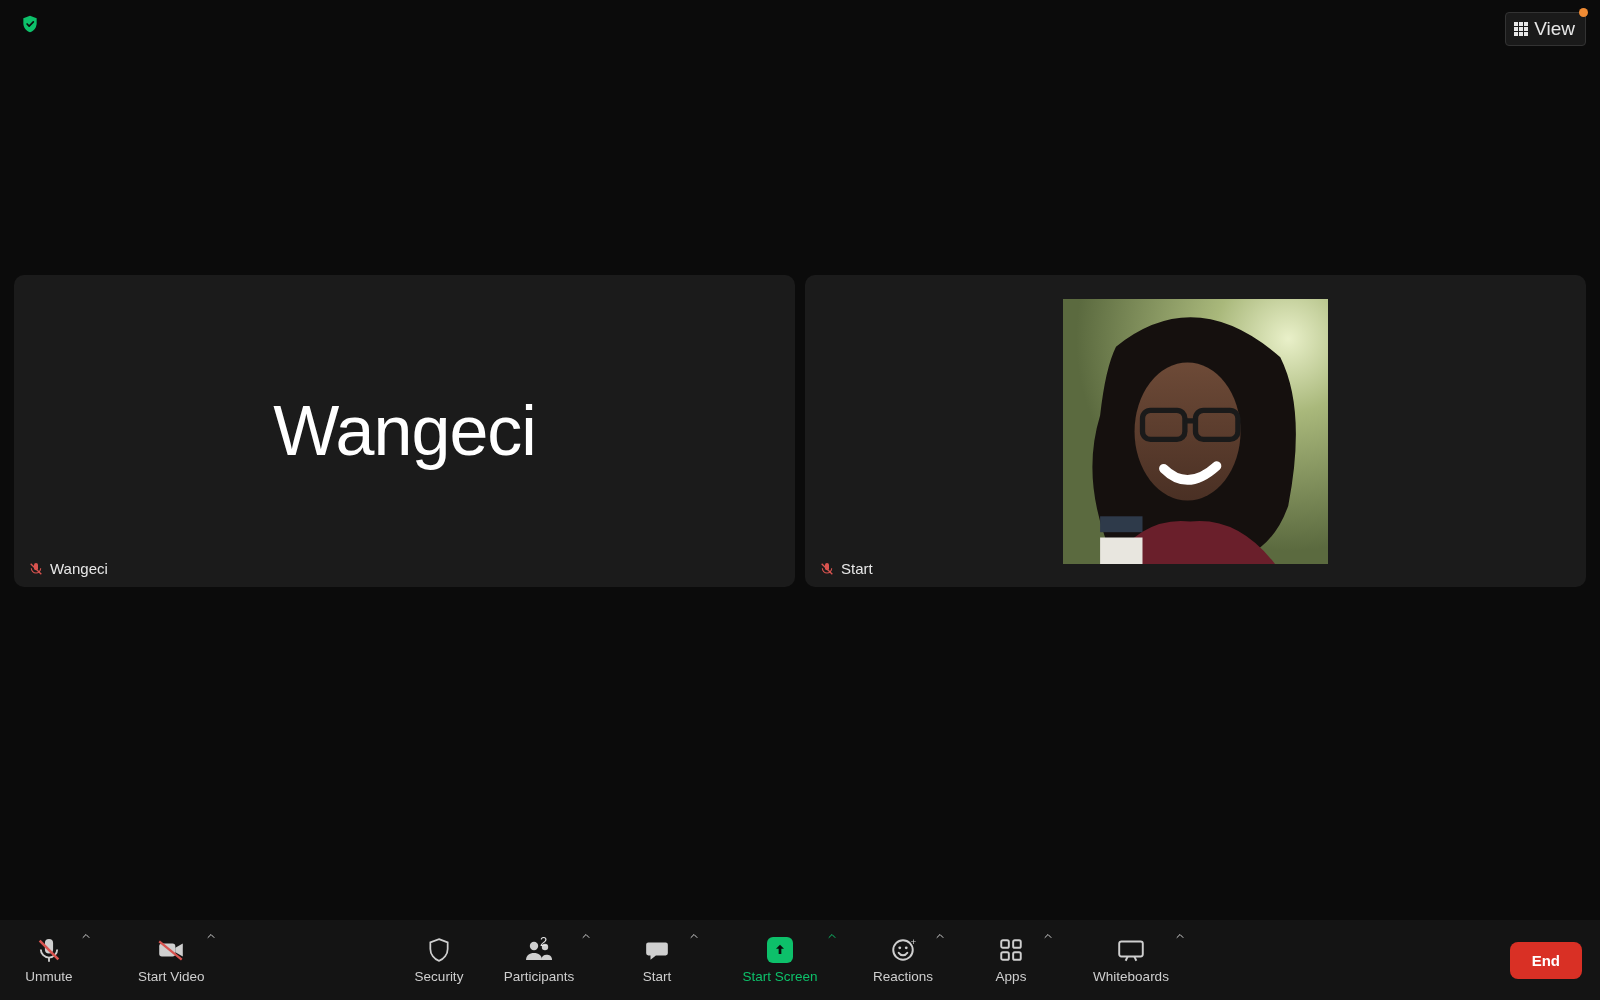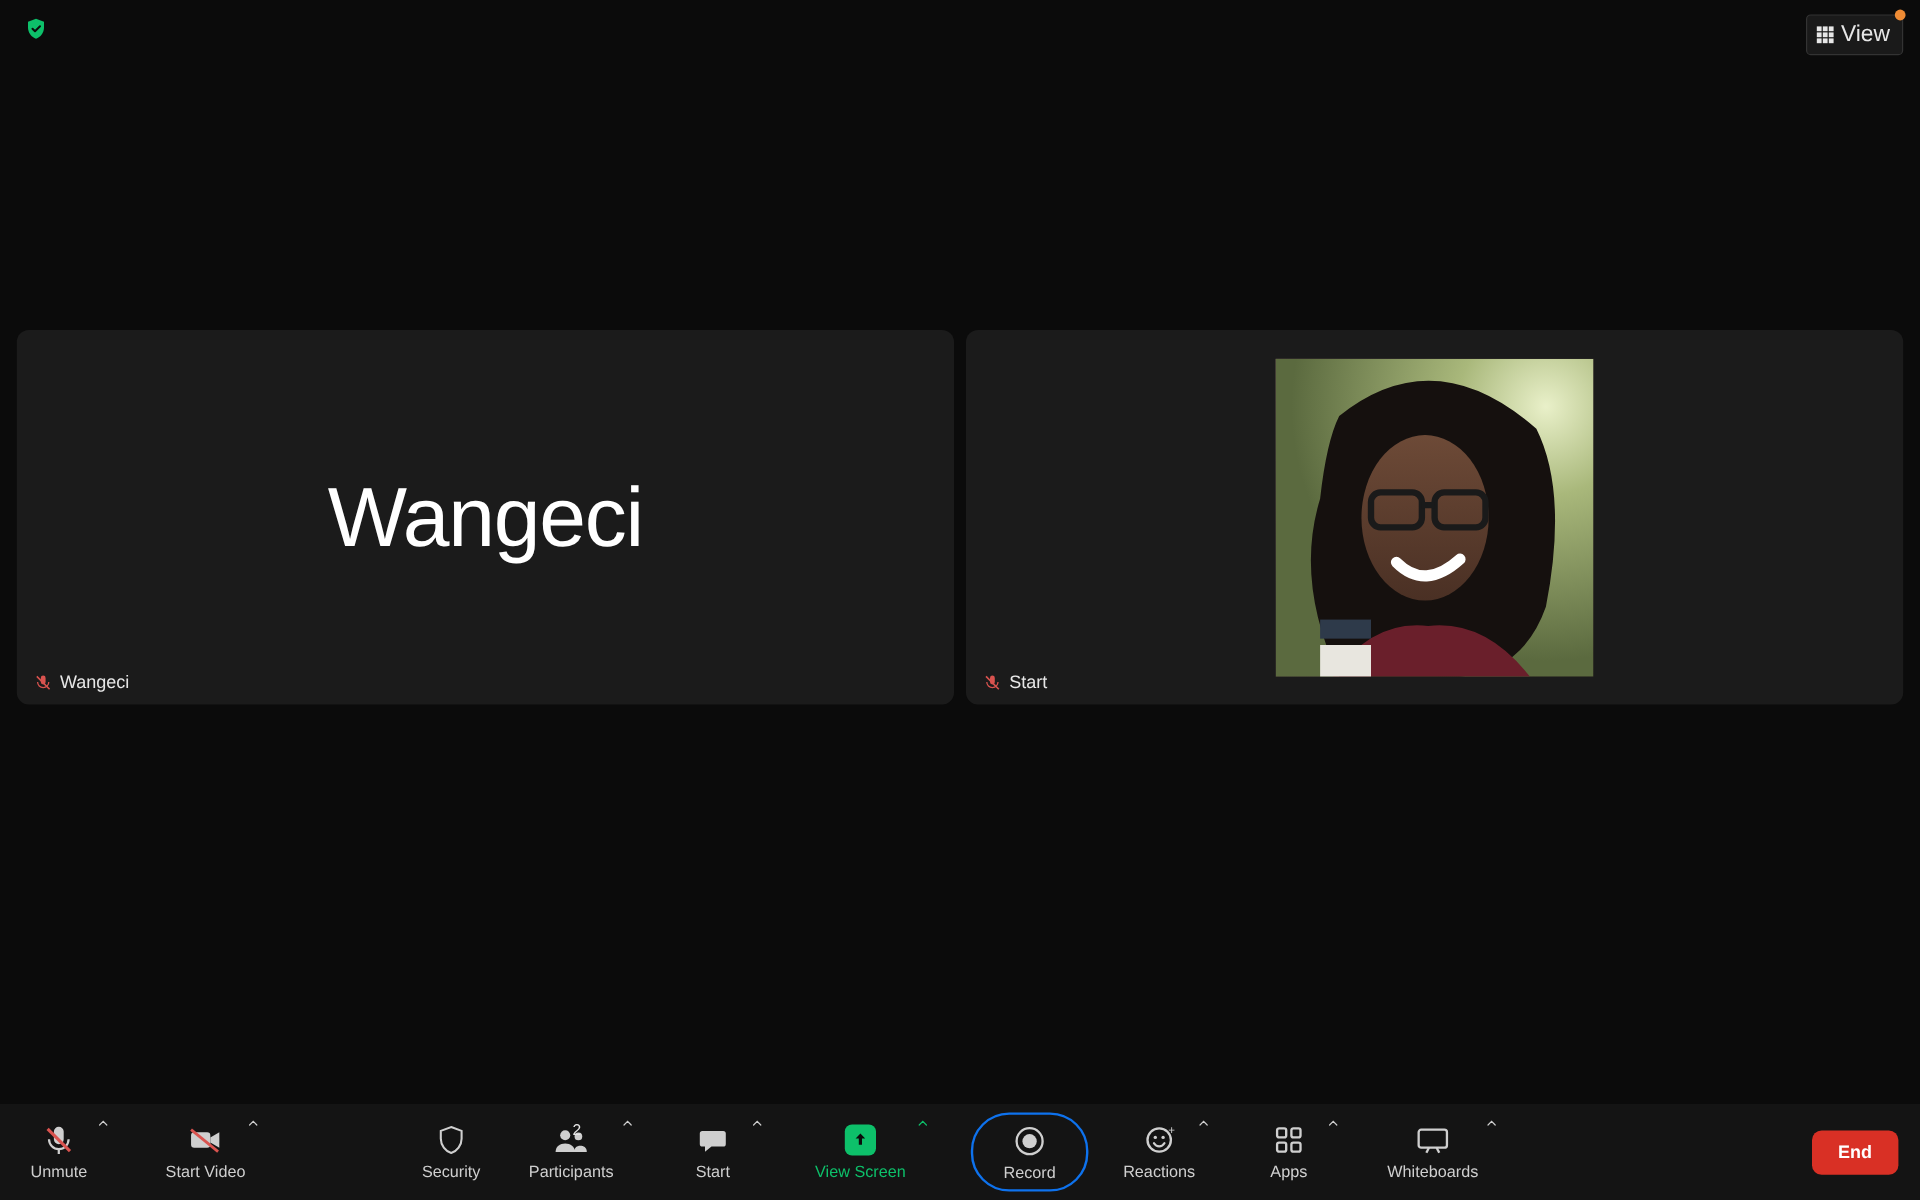--- a/index.html
+++ b/index.html
@@ -367,38 +367,29 @@
 
       <div class="with-chev">
         <div class="tb-btn green" style="min-width:92px">
           <span class="ico">
             <span class="share-badge">
               <svg width="16" height="16" viewBox="0 0 24 24">
                   <path d="M12 4l6 6h-4v8h-4v-8H6z" fill="#0b0b0b"></path>
                 </svg>
             </span>
           </span>
-          <span>View Screen</span>
+          <span>Start Screen</span>
         </div>
         <span class="chev" style="color:#0dc06a">
           <svg width="12" height="12" viewBox="0 0 24 24">
               <path d="M6 15l6-6 6 6" stroke="#0dc06a" stroke-width="2" fill="none" stroke-linecap="round"></path>
             </svg>
         </span>
       </div>
 
-      <div class="tb-btn record-highlight">
-        <span class="ico">
-          <svg width="26" height="26" viewBox="0 0 24 24">
-            <circle cx="12" cy="12" r="10" fill="none" stroke="#cfcfcf" stroke-width="1.8"></circle>
-            <circle cx="12" cy="12" r="5.5" fill="#cfcfcf"></circle>
-          </svg>
-        </span>
-        <span>Record</span>
-      </div>
 
       <div class="with-chev">
         <div class="tb-btn">
           <span class="ico">
             <svg width="26" height="26" viewBox="0 0 24 24">
               <circle cx="12" cy="12" r="9" fill="none" stroke="#cfcfcf" stroke-width="1.8"></circle>
               <circle cx="9" cy="10" r="1.3" fill="#cfcfcf"></circle>
               <circle cx="15" cy="10" r="1.3" fill="#cfcfcf"></circle>
               <path d="M8 14.5c1 1.6 2.5 2.4 4 2.4s3-.8 4-2.4" stroke="#cfcfcf" stroke-width="1.8" fill="none" stroke-linecap="round"></path>
               <text x="19" y="7" font-size="9" fill="#cfcfcf">+</text>

